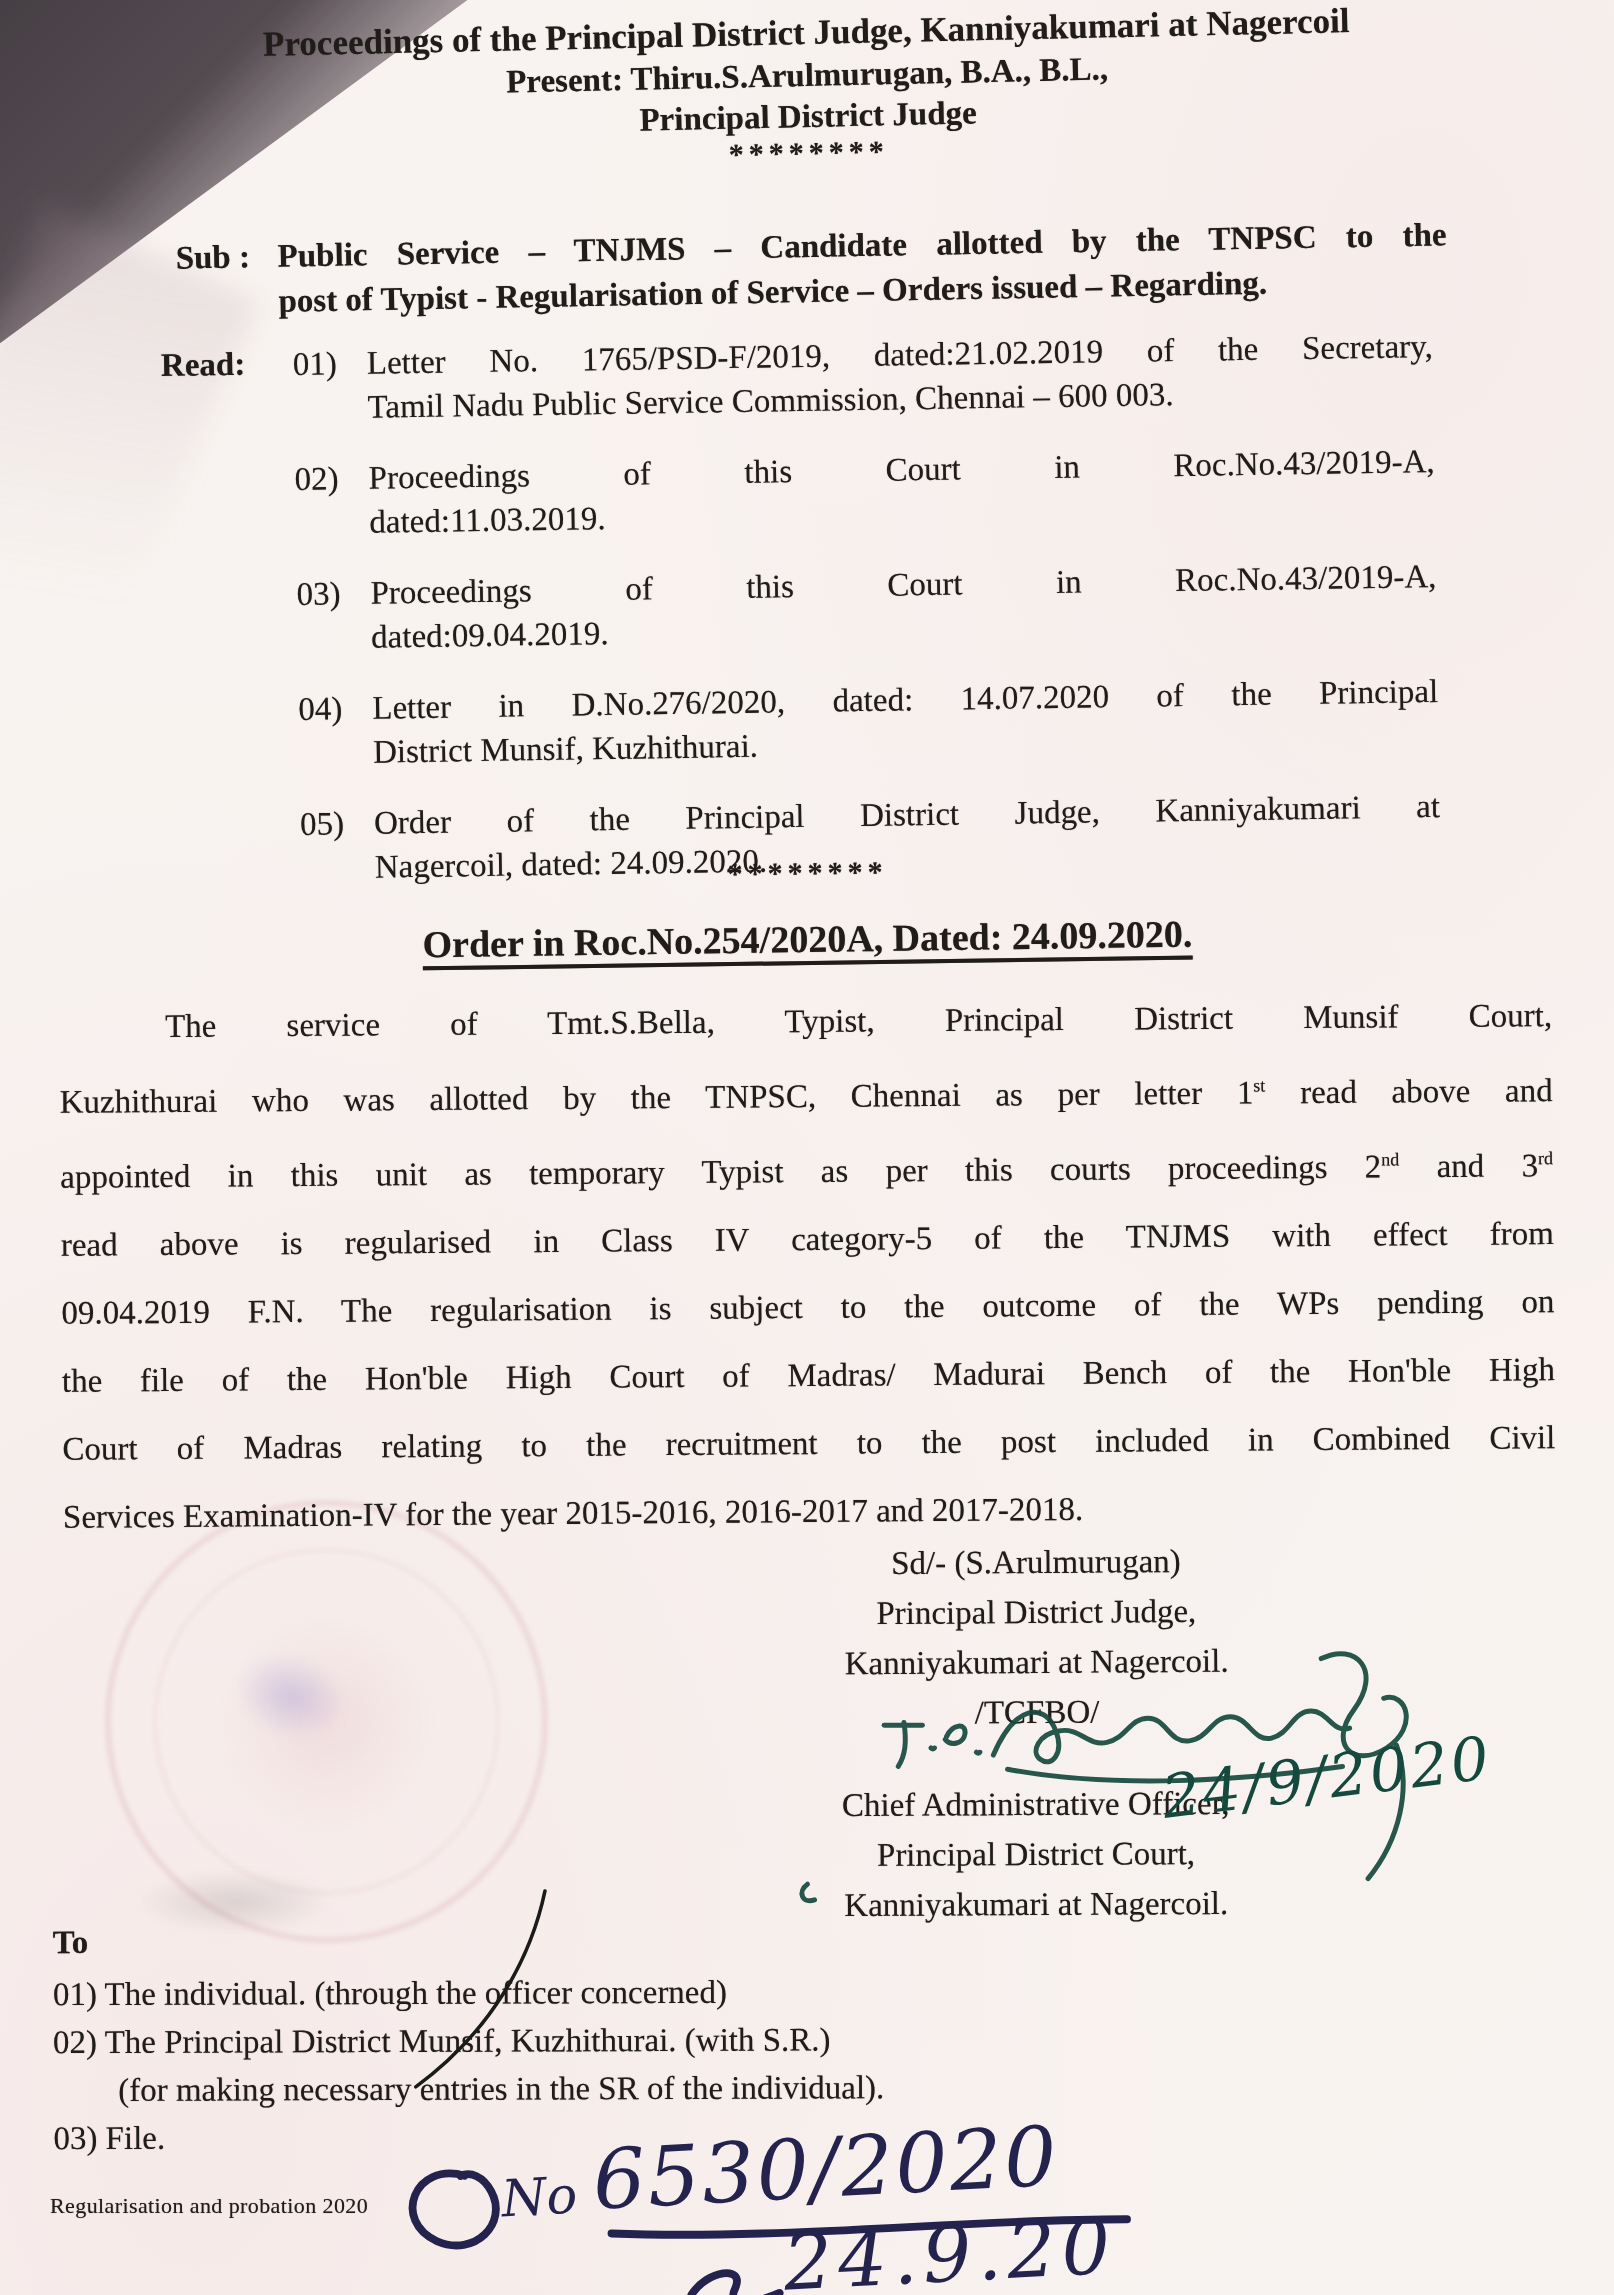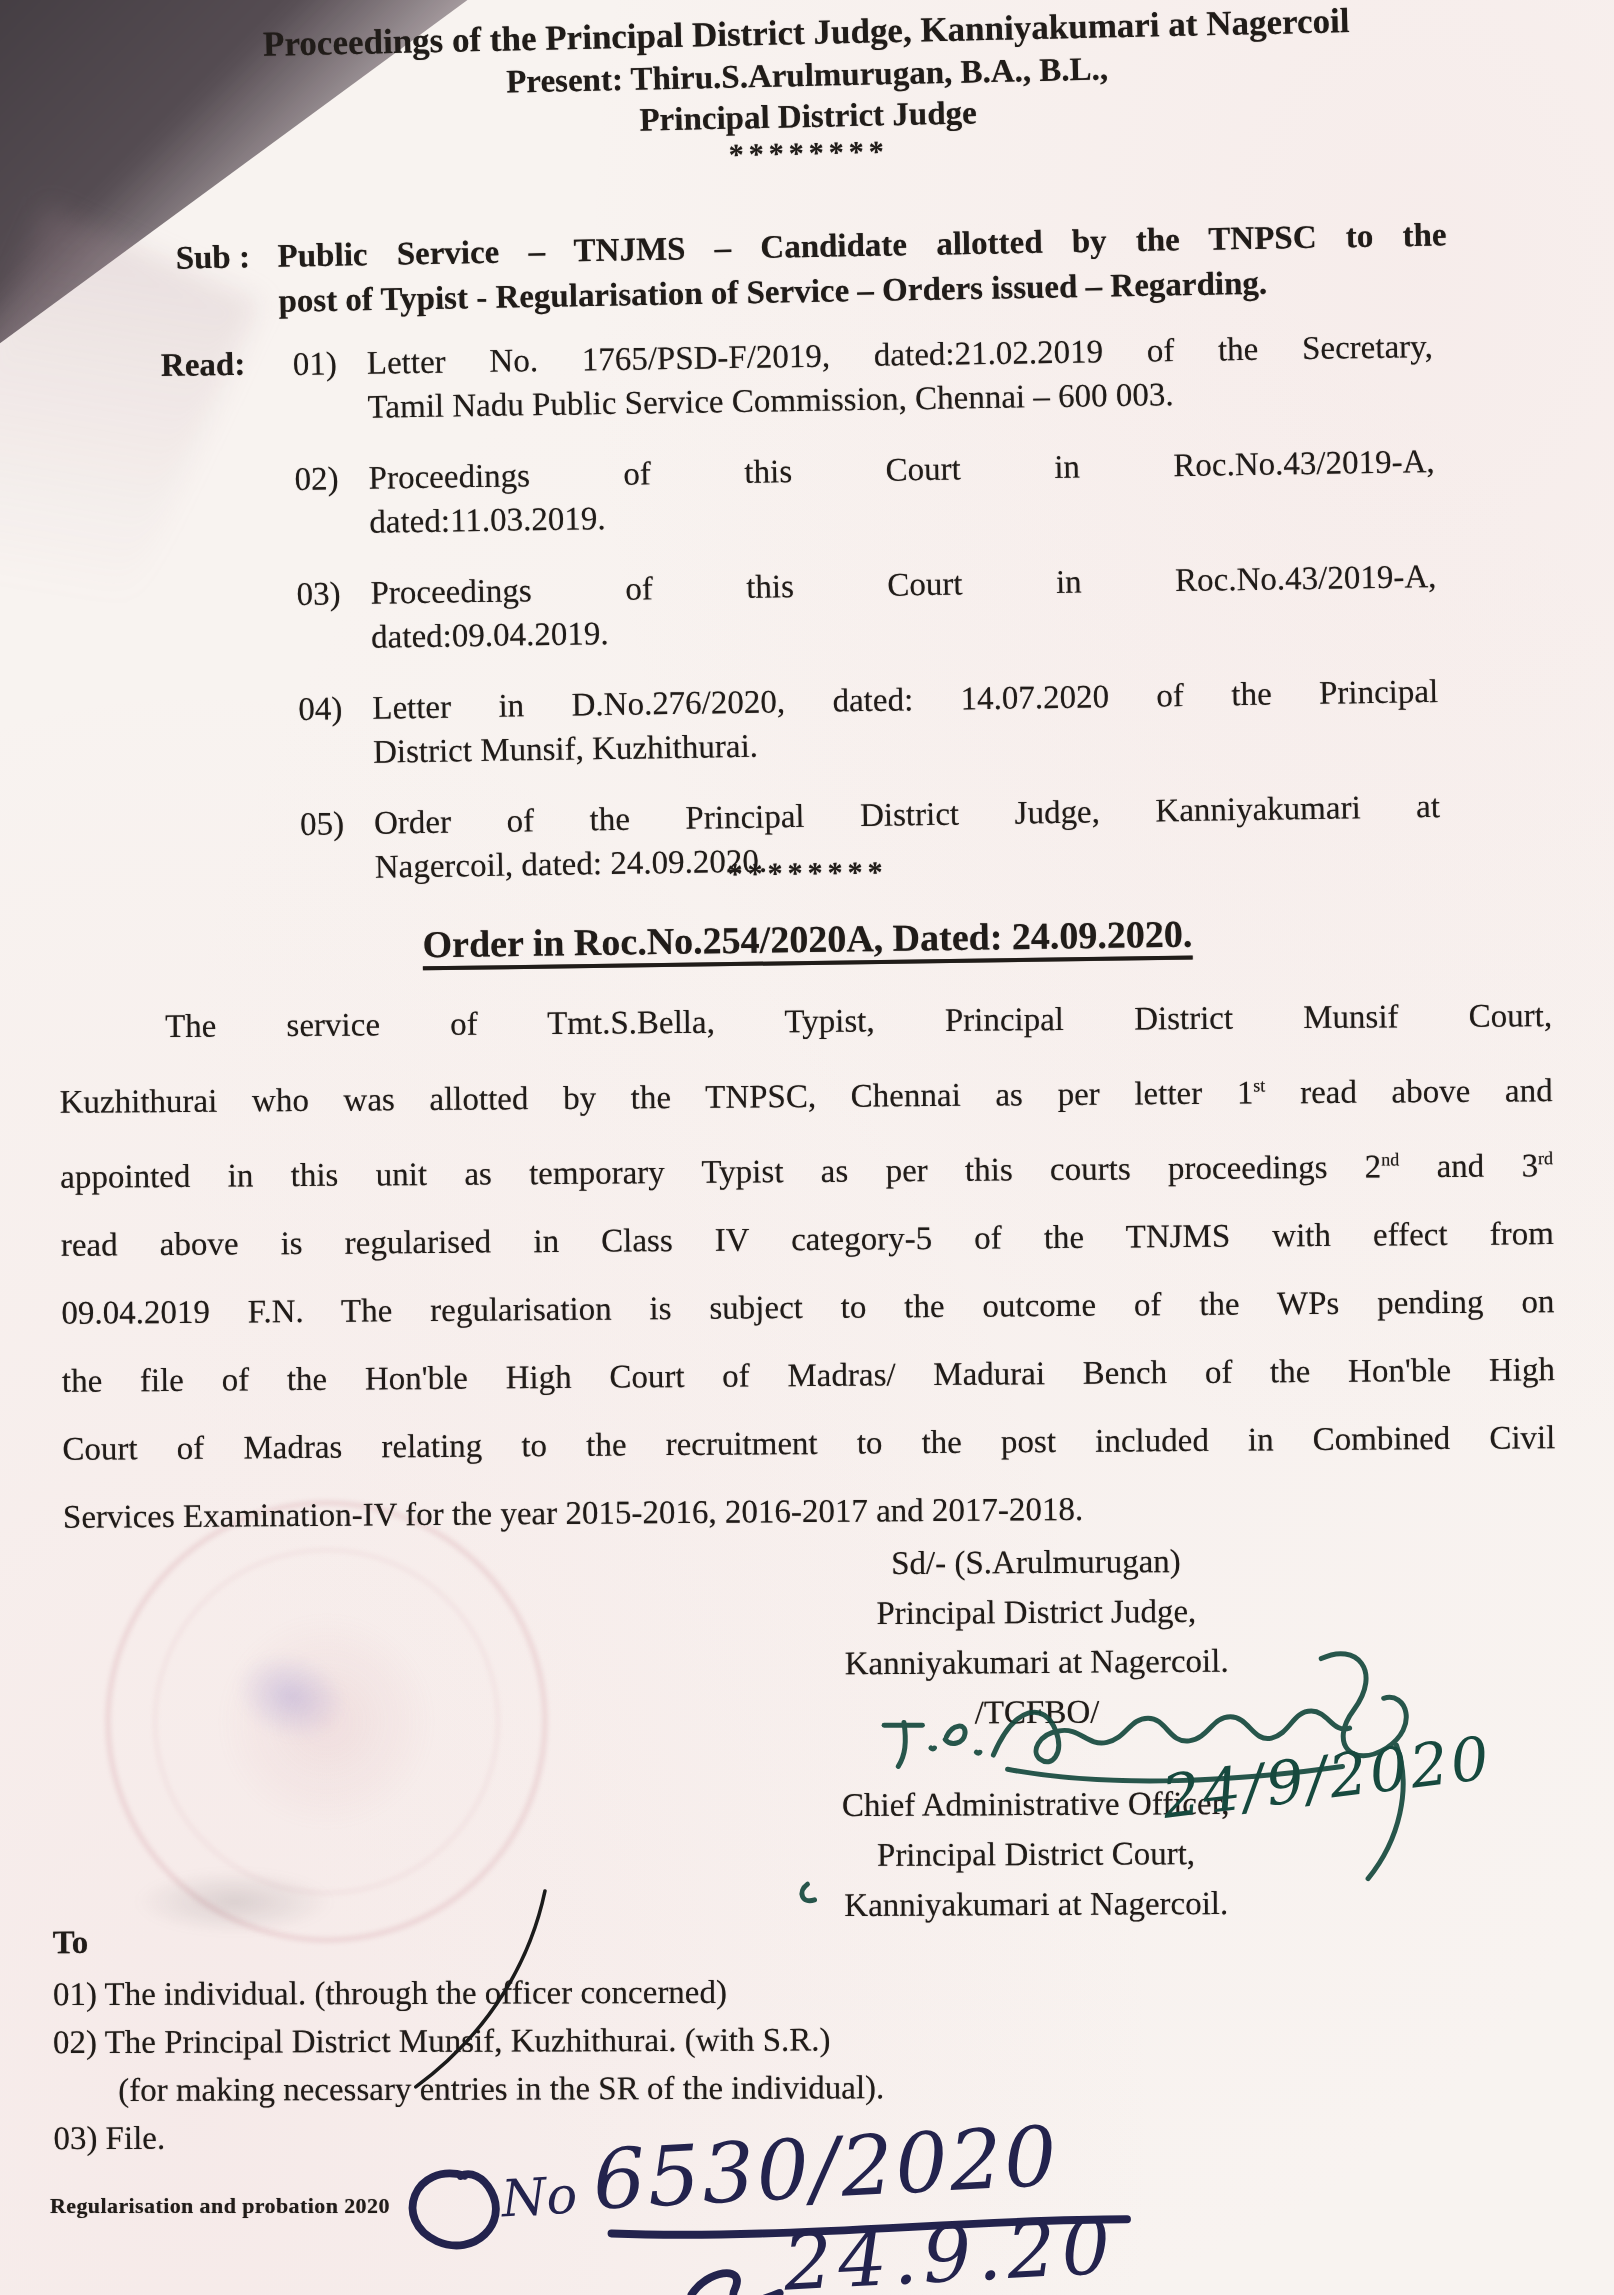--- a/index.html
+++ b/index.html
@@ -122,21 +122,21 @@
   
   .to-block{
     position:absolute;left:53px;top:1916px;width:1242px;
     font-size:33px;line-height:48px;transform:rotate(-0.2deg);
   }
   .to-block .to-label{font-weight:bold;margin-bottom:4.3px;}
   .to-block .indent2{padding-left:65px;}
 
   .footer{
     position:absolute;left:50px;top:2193px;
-    font-size:22px;font-weight:bold;letter-spacing:0.4px;
+    font-size:22px;font-weight:normal;letter-spacing:0.4px;
   }
 
   svg{position:absolute;overflow:visible;}
   .ink-sig{left:745px;top:1640px;}
   .ink-note{left:383px;top:2114px;}
   .ink-stray{left:390px;top:1881px;}
 </style>
 </head>
 <body>
 

